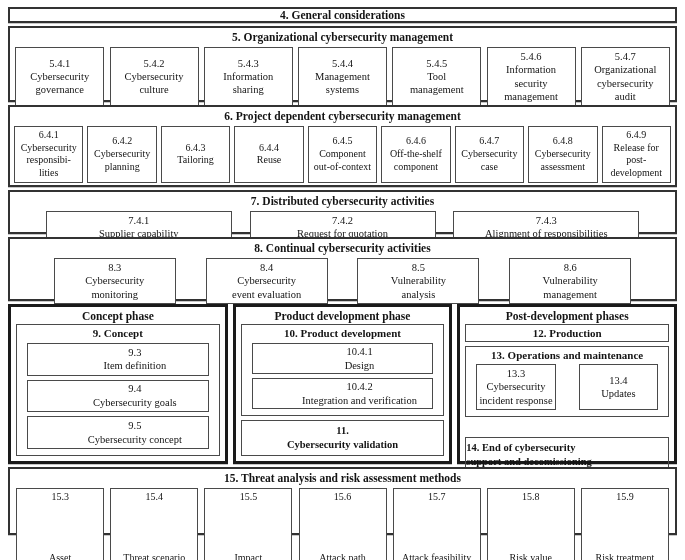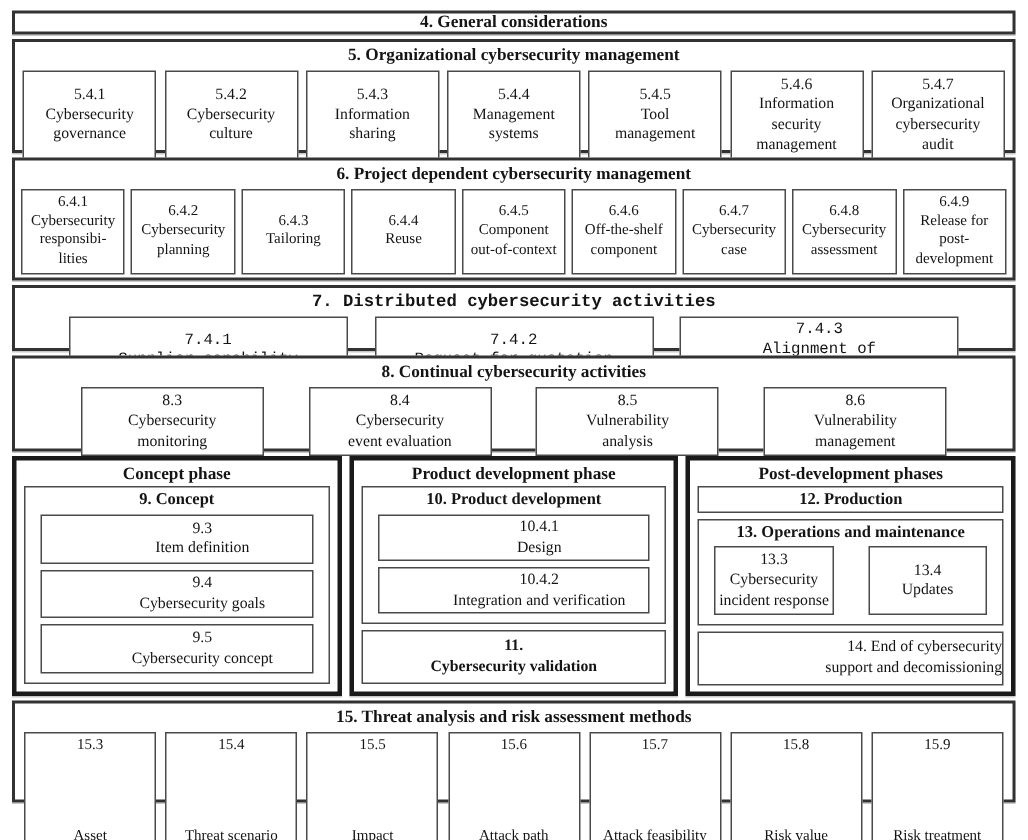--- a/index.html
+++ b/index.html
@@ -39,21 +39,21 @@
     font-size: 10.5px; line-height: 1.28;
     padding: 2px 2px;
   }
   .box .lbl, .pre { white-space: pre-line; }
 
   .s4 { height: 16px; justify-content: center; }
   .s5 { height: 76px; }
   .s5 .box { width: 89px; }
   .s6 { height: 82px; }
   .s6 .box { width: 70px; font-size: 10px; }
-  .s7 { height: 44px; font-family: Liberation Mono, monospace; }
+  .s7 { height: 44px; }
   .s7 .row { padding: 0 22px 6px; }
   .s7 .box { width: 186px; }
   .s8 { height: 64px; }
   .s8 .row { padding: 0 18px 6px; }
   .s8 .box { width: 122px; }
   .s15 { height: 68px; }
   .s15 .box { width: 88px; font-size: 10px; gap: 48px; }
 
   .phases {
     height: 160px;
@@ -90,22 +90,22 @@
     margin: 2px 0;
     padding-left: 34px;
   }
   .prod-box {
     border: 1.5px solid #4a4a4a;
     text-align: center; font-weight: bold; font-size: 11px;
     padding: 2px 0; margin-bottom: 4px;
   }
   .end-box {
     border: 1.5px solid #4a4a4a;
-    text-align: right; font-weight: normal; font-size: 10.5px;
-    line-height: 1.3; padding: 3px 0; margin-top: 4px;
+    text-align: left; font-weight: bold; font-size: 10.5px;
+    line-height: 1.3; padding: 3px 0; margin-top: 20px;
   }
   .ops-row { flex: 1; display: flex; gap: 23px; padding: 1px 0 2px; }
   .ops-row .box { flex: 1; }
   .val-box {
     border: 1.5px solid #4a4a4a;
     display: flex; flex-direction: column; align-items: center; justify-content: center;
     text-align: center; font-weight: bold; font-size: 10.5px; line-height: 1.3;
     height: 36px; margin-top: 4px;
   }
 </style>

